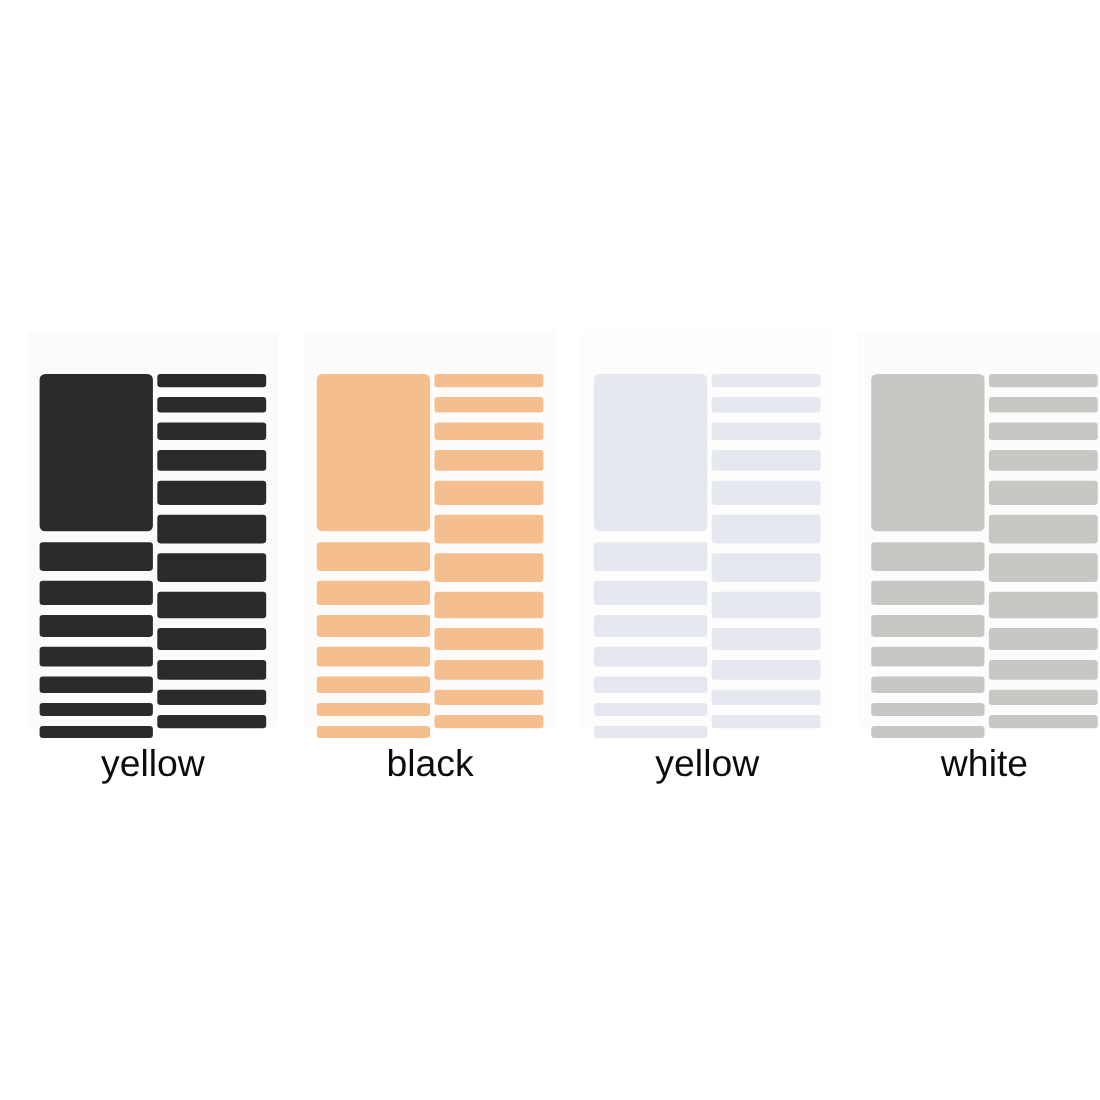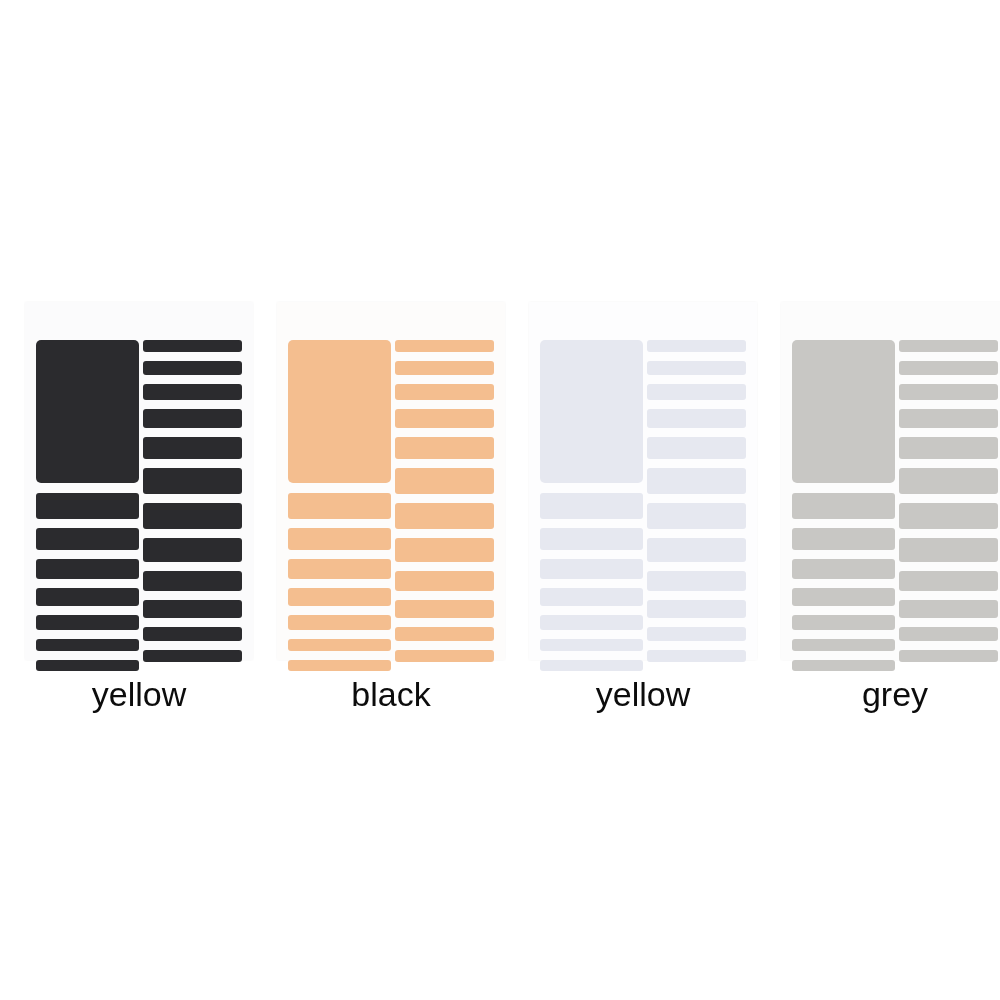--- a/index.html
+++ b/index.html
@@ -219,17 +219,17 @@
             <div class="pad" style="height: 22px; background: rgb(200, 199, 196); margin-top: 9px;"></div>
             <div class="pad" style="height: 26px; background: rgb(200, 199, 196); margin-top: 9px;"></div>
             <div class="pad" style="height: 26px; background: rgb(200, 199, 196); margin-top: 9px;"></div>
             <div class="pad" style="height: 24px; background: rgb(200, 199, 196); margin-top: 9px;"></div>
             <div class="pad" style="height: 20px; background: rgb(200, 199, 196); margin-top: 9px;"></div>
             <div class="pad" style="height: 18px; background: rgb(200, 199, 196); margin-top: 9px;"></div>
             <div class="pad" style="height: 14px; background: rgb(200, 199, 196); margin-top: 9px;"></div>
             <div class="pad" style="height: 12px; background: rgb(200, 199, 196); margin-top: 9px;"></div>
           </div>
         </div>
-        <div class="swatch-label">grey</div>
+        <div class="swatch-label">white</div>
       </div>
     </div>
 
 </div>
 
 </body></html>

